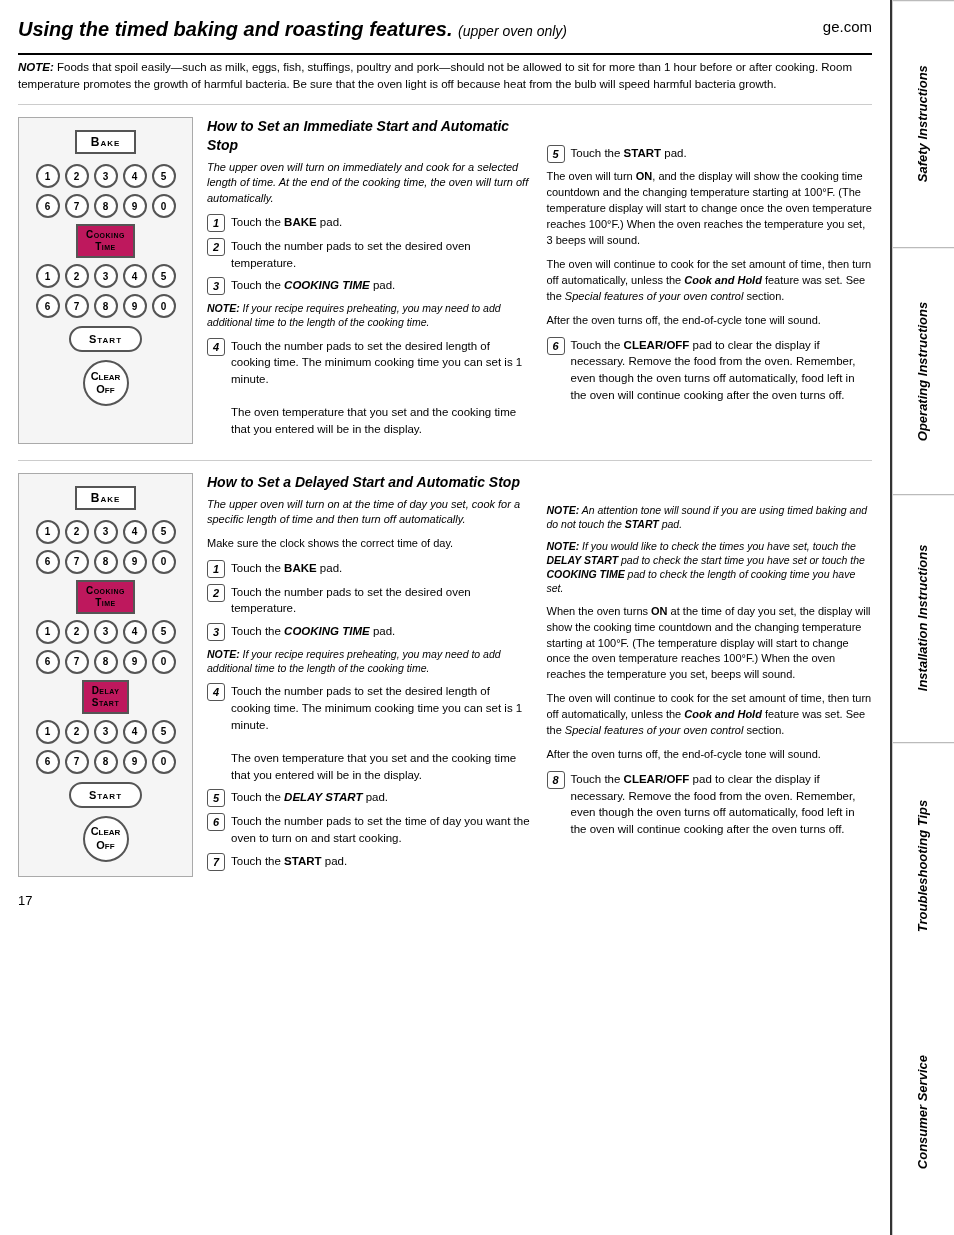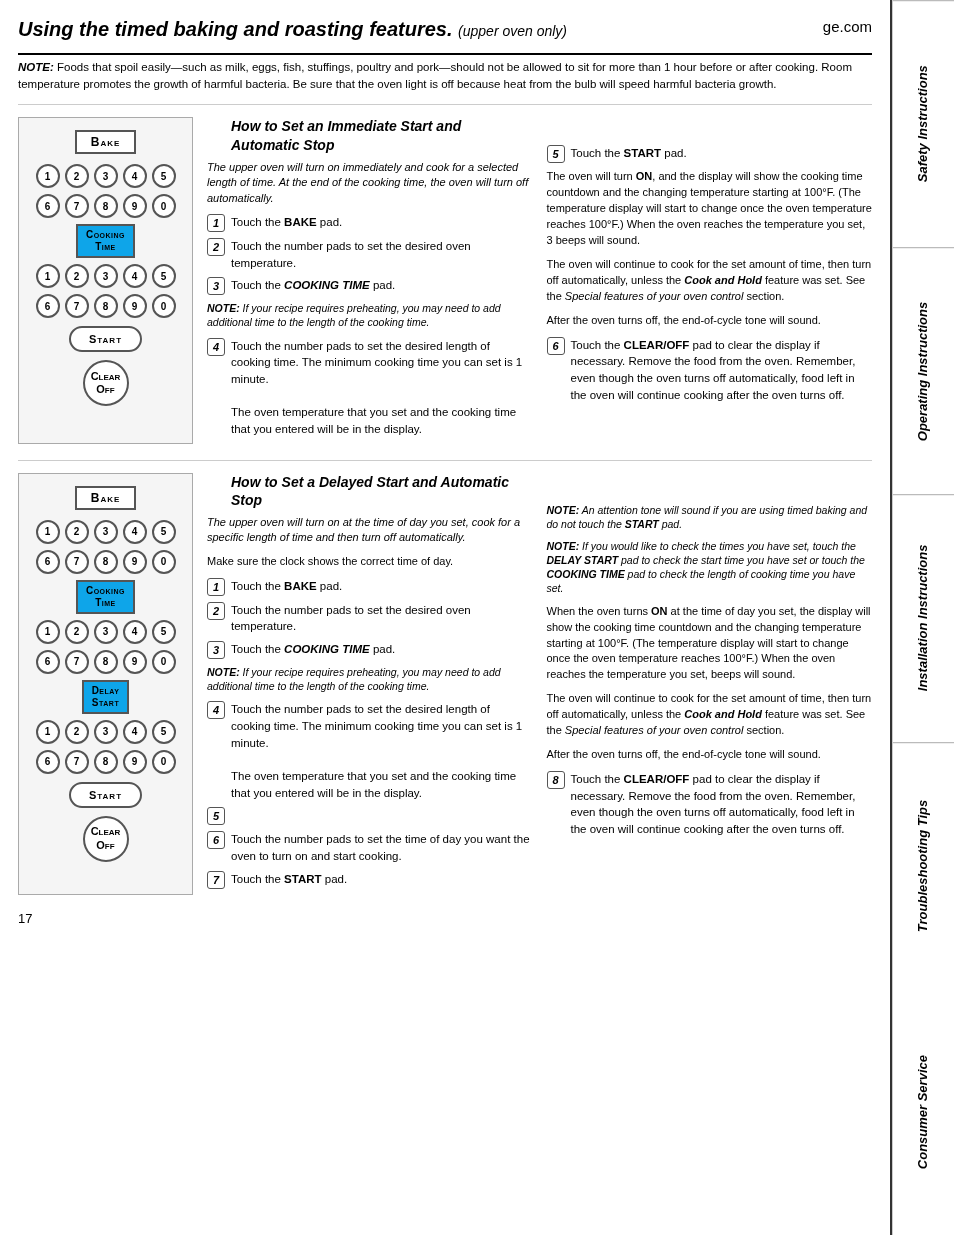--- a/index.html
+++ b/index.html
@@ -117,21 +117,21 @@
       font-weight: bold;
     }
     .cooking-time-label {
       border: 2px solid #555;
       padding: 3px 8px;
       font-size: 10px;
       font-weight: bold;
       text-align: center;
       letter-spacing: 0.5px;
       font-variant: small-caps;
-      background: #0ea5e9;
+      background: #be185d;
       line-height: 1.2;
     }
     .oval-btn {
       border: 2px solid #555;
       border-radius: 20px;
       padding: 5px 18px;
       font-size: 11px;
       font-weight: bold;
       letter-spacing: 1px;
       font-variant: small-caps;
@@ -166,21 +166,20 @@
     }
     .col-right {
       flex: 1;
     }
     .section-heading {
       font-size: 14px;
       font-weight: bold;
       font-style: italic;
       margin-bottom: 6px;
       line-height: 1.3;
-      margin-left: 24px;
     }
     .intro-text {
       font-size: 11px;
       font-style: italic;
       margin-bottom: 8px;
       line-height: 1.4;
     }
     .step {
       display: flex;
       flex-direction: row;
@@ -414,20 +413,21 @@
         <div class="step">
           <div class="step-num">
               <em>4</em>
             </div>
           <div class="step-text">Touch the number pads to set the desired length of cooking time. The minimum cooking time you can set is 1 minute.<br><br>The oven temperature that you set and the cooking time that you entered will be in the display.</div>
         </div>
         <div class="step">
           <div class="step-num">
               <em>5</em>
             </div>
+          <div class="step-text">Touch the <strong><em>DELAY START</em></strong> pad.</div>
         </div>
         <div class="step">
           <div class="step-num">
               <em>6</em>
             </div>
           <div class="step-text">Touch the number pads to set the time of day you want the oven to turn on and start cooking.</div>
         </div>
         <div class="step">
           <div class="step-num">
               <em>7</em>

